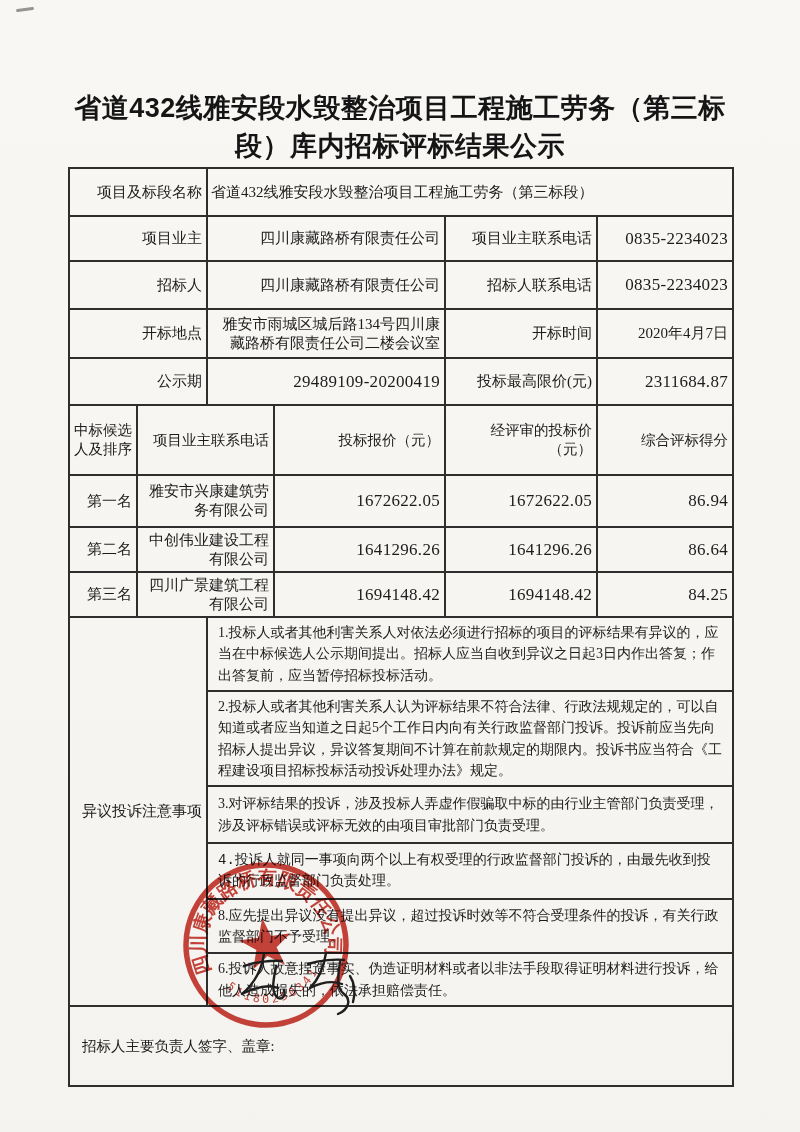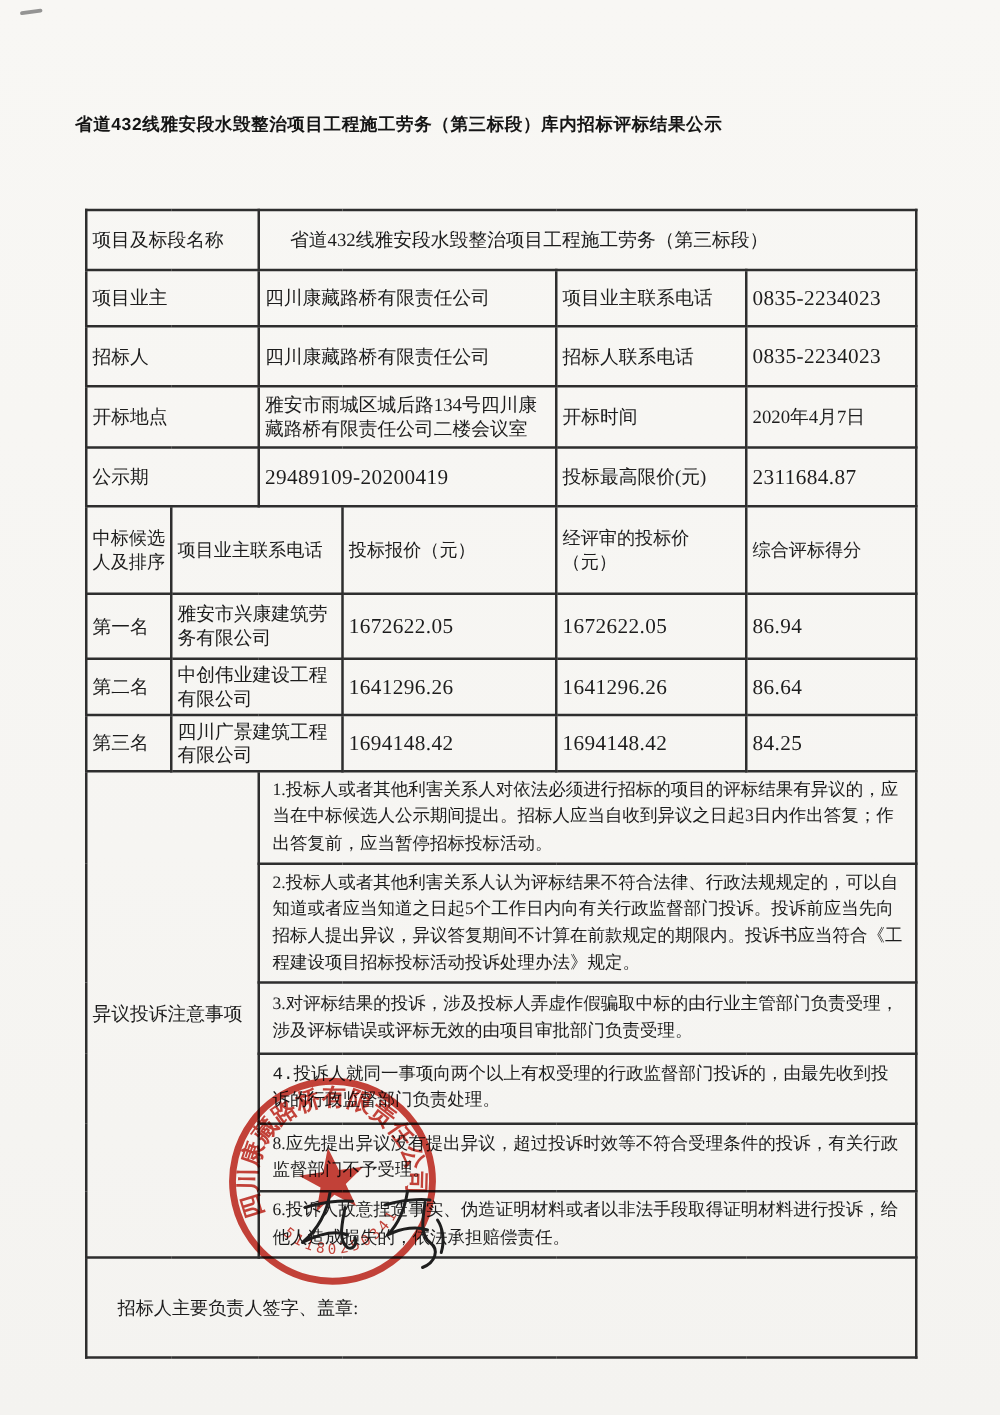--- a/index.html
+++ b/index.html
@@ -14,46 +14,46 @@
   .page{
     position:absolute;left:0;top:0;width:800px;height:1132px;
     background:linear-gradient(180deg,#f8f7f4 0%,#f6f5f2 60%,#f4f3f0 100%);
   }
   .corner-mark{
     position:absolute;left:16px;top:8px;width:18px;height:3px;
     background:#6a6a6a;transform:rotate(-8deg);border-radius:2px;opacity:.7;
   }
   .title{
     position:absolute;left:60px;top:90px;width:680px;
-    margin:0;text-align:left;
+    margin:0;text-align:center;
     font-family:"Liberation Sans","DejaVu Sans",sans-serif;
-    font-size:14px;font-weight:bold;line-height:1.4;color:#151515;
+    font-size:27px;font-weight:bold;line-height:1.4;color:#151515;
     letter-spacing:.5px;
   }
   table.doc-table{
     position:absolute;left:68px;top:167px;
     border-collapse:collapse;table-layout:fixed;width:666px;
   }
   .doc-table td{
     border:2px solid #2e2e2e;
     padding:2px 4px;
     vertical-align:middle;
     font-size:15px;
-    text-align:left;
+    text-align:right;
     word-break:break-all;
   }
   td.lbl{font-weight:normal;}
-  td.left{text-align:left;padding-left:24px;}
+  td.left{text-align:left;padding-left:3px;}
   td.note{
     text-align:left;font-size:14px;line-height:1.52;
     padding:4px 10px;
   }
   td.num{font-size:17px;letter-spacing:.3px;}
   td.hdr{font-size:14.5px;}
-  td.footer-cell{text-align:left;padding-left:24px;font-size:14.5px;}
+  td.footer-cell{text-align:left;padding-left:12px;font-size:14.5px;}
   
   tr.r1 td{height:42px;}
   tr.r2 td{height:39px;}
   tr.r3 td{height:42px;}
   tr.r4 td{height:43px;}
   tr.r5 td{height:41px;}
   tr.r6 td{height:64px;}
   tr.r7 td{height:46px;}
   tr.r8 td{height:39px;}
   tr.r9 td{height:39px;}

